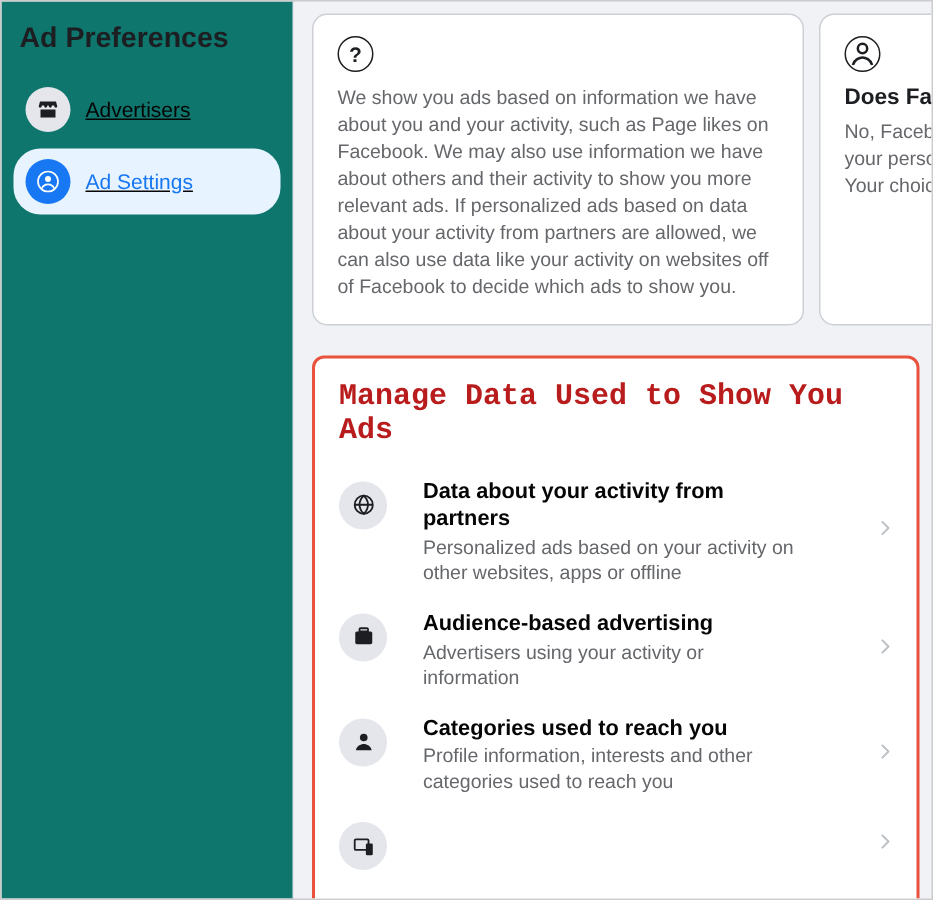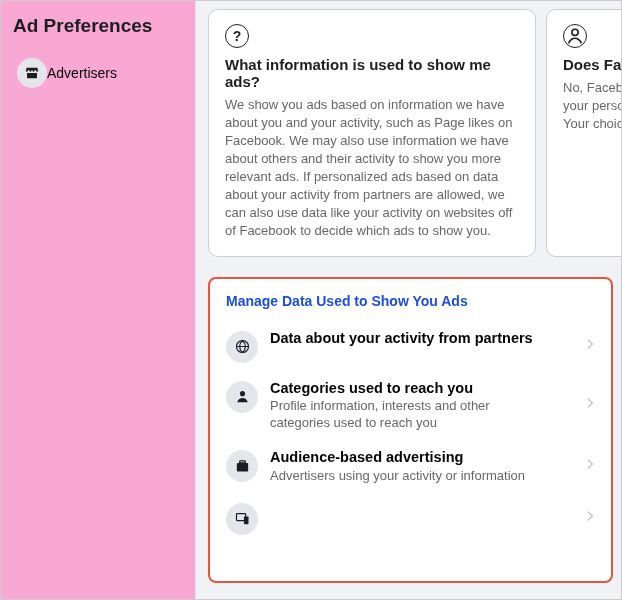--- a/index.html
+++ b/index.html
@@ -1,40 +1,40 @@
 <!DOCTYPE html>
 <html><head>
 <meta charset="utf-8">
 <style>
   * { box-sizing: border-box; }
   html, body { margin:0; padding:0; font-family: Helvetica, Arial, sans-serif; background:#f0f2f5; color:#050505; }
   .frame { width:622px; height:600px; overflow:hidden; position:relative; background:#f0f2f5; border:1px solid #ccc; }
-  .sidebar { position:absolute; left:0; top:0; width:195px; height:100%; background:#f9a8d4; border-right:1px solid #e4e6eb; padding:10px 8px 10px 8px; }
+  .sidebar { position:absolute; left:0; top:0; width:195px; height:100%; background:#0f766e; border-right:1px solid #e4e6eb; padding:10px 8px 10px 8px; }
   .main { position:absolute; left:195px; top:0; right:0; bottom:0; padding:8px 8px 8px 12px; overflow:hidden; }
   .page-title { font-size:19px; font-weight:700; margin:4px 4px 14px 4px; color:#1c1e21; }
-  .side-item { display:flex; align-items:center; padding:7px 8px; border-radius:18px; cursor:pointer; font-size:14px; margin-bottom:4px; }
+  .side-item { display:flex; align-items:center; gap:10px; padding:7px 8px; border-radius:18px; cursor:pointer; font-size:14px; margin-bottom:4px;text-decoration:underline; }
   .side-item.active { background:#e7f3ff; }
   .side-icon { width:30px; height:30px; border-radius:50%; display:flex; align-items:center; justify-content:center; flex-shrink:0; }
   .side-icon svg { width:16px; height:16px; }
   .side-icon.plain { background:#e4e6eb; color:#1c1e21; }
   .side-icon.active { background:#1877f2; color:#fff; }
   .side-label { font-weight:500; color:#050505; }
   .side-item.active .side-label { color:#1877f2; }
 
   .cards-row { display:flex; gap:10px; width:550px; }
   .info-card { background:#fff; border:1px solid #ccd0d5; border-radius:10px; padding:14px 16px 16px 16px; flex-shrink:0; position:relative; }
   .info-card.primary { width:328px; }
   .info-card.secondary { width:208px; }
   .card-icon { width:24px; height:24px; border:1.6px solid #1c1e21; border-radius:50%; display:flex; align-items:center; justify-content:center; font-weight:700; font-size:14px; color:#1c1e21; margin-bottom:8px; }
   .card-title { font-weight:600; font-size:15px; margin-bottom:6px; color:#1c1e21; }
   .card-body  { font-size:13px; color:#65676b; line-height:1.38; }
 
   .highlight-wrap { margin-top:20px; border:2px solid #e9533d; border-radius:8px; background:#fff; padding:14px 12px 12px 14px; }
-  .section-title { font-weight:600; font-size:14px; color:#1d4ed8; margin:0 0 12px 2px; }
-  .opt { display:flex; align-items:flex-start; gap:12px; padding:8px 2px; cursor:pointer; position:relative; }
+  .section-title { font-weight:600; font-size:20px; color:#b91c1c; margin:0 0 12px 2px;font-family:Liberation Mono, monospace; }
+  .opt { display:flex; align-items:flex-start; gap:24px; padding:8px 2px; cursor:pointer; position:relative; }
   .opt-icon { width:32px; height:32px; border-radius:50%; background:#e4e6eb; display:flex; align-items:center; justify-content:center; flex-shrink:0; margin-top:2px; }
   .opt-icon svg { width:17px; height:17px; color:#1c1e21; }
   .opt-texts { flex:1; min-width:0; padding-right:22px;}
   .opt-title { font-weight:600; font-size:14.5px; color:#050505; line-height:1.3; }
   .opt-desc  { font-size:13px; color:#65676b; line-height:1.3; margin-top:1px;}
   .opt-chevron { color:#bcc0c4; align-self:center; margin-left:4px; }
   .opt-chevron svg{ width:14px; height:14px; }
 
   .gap { height:26px; }
 </style>
@@ -49,28 +49,37 @@
     <div class="side-item">
       <span class="side-icon plain">
         <svg viewBox="0 0 24 24" fill="currentColor">
             <path d="M4 4h16l1.2 4.5c.2.9-.5 1.7-1.4 1.7-.7 0-1.3-.5-1.4-1.1L18 8h-2l-.3 1.1c-.1.6-.7 1.1-1.4 1.1s-1.3-.5-1.4-1.1L12.6 8h-1.2l-.3 1.1c-.1.6-.7 1.1-1.4 1.1s-1.3-.5-1.4-1.1L8 8H6l-.4 1.1c-.1.6-.7 1.1-1.4 1.1-.9 0-1.6-.8-1.4-1.7L4 4Zm.5 8h15V20h-15V12Z"></path>
           </svg>
       </span>
       <span class="side-label">Advertisers</span>
     </div>
 
 
+    <div class="side-item active">
+      <span class="side-icon active">
+        <svg viewBox="0 0 24 24" fill="currentColor">
+            <circle cx="12" cy="12" r="10" fill="none" stroke="currentColor" stroke-width="1.7"></circle>
+            <circle cx="12" cy="9.5" r="3"></circle>
+            <path d="M5.8 19c1.1-2.7 3.6-4.1 6.2-4.1s5.1 1.4 6.2 4.1" fill="none" stroke="currentColor" stroke-width="1.7"></path>
+          </svg>
+      </span>
+      <span class="side-label">Ad Settings</span>
+    </div>
   </aside>
 
   <main class="main">
 
     <div class="cards-row">
       <div class="info-card primary">
         <div class="card-icon">?</div>
-        <div class="card-title">What information is used to show me ads?</div>
         <div class="card-body">We show you ads based on information we have about you and your activity, such as Page likes on Facebook. We may also use information we have about others and their activity to show you more relevant ads. If personalized ads based on data about your activity from partners are allowed, we can also use data like your activity on websites off of Facebook to decide which ads to show you.</div>
       </div>
 
       <div class="info-card secondary">
         <div class="card-icon">
           <svg viewBox="0 0 24 24" fill="none" stroke="#1c1e21" stroke-width="1.8">
               <circle cx="12" cy="8" r="3.4"></circle>
               <path d="M5 20c1-4 5-5.5 7-5.5s6 1.5 7 5.5"></path>
             </svg>
         </div>
@@ -85,52 +94,53 @@
 
       <div class="opt">
         <span class="opt-icon">
           <svg viewBox="0 0 24 24" fill="none" stroke="currentColor" stroke-width="1.7">
               <circle cx="12" cy="12" r="8.5"></circle>
               <path d="M3.5 12h17M12 3.5c2.6 2.3 4 5.4 4 8.5s-1.4 6.2-4 8.5c-2.6-2.3-4-5.4-4-8.5s1.4-6.2 4-8.5Z"></path>
             </svg>
         </span>
         <div class="opt-texts">
           <div class="opt-title">Data about your activity from partners</div>
+          <div class="opt-desc">Personalized ads based on your activity on other websites, apps or offline</div>
+        </div>
+        <span class="opt-chevron"><svg viewBox="0 0 24 24" fill="none" stroke="currentColor" stroke-width="2.2" stroke-linecap="round" stroke-linejoin="round">
+              <polyline points="9 5 16 12 9 19"></polyline>
+            </svg></span>
+      </div>
+
+      <div class="opt">
+        <span class="opt-icon">
+          <svg viewBox="0 0 24 24" fill="currentColor">
+              <path d="M9 4h6a1 1 0 0 1 1 1v2H8V5a1 1 0 0 1 1-1Z" fill="none" stroke="currentColor" stroke-width="1.7"></path>
+              <rect x="4" y="7" width="16" height="12" rx="1.5"></rect>
+            </svg>
+        </span>
+        <div class="opt-texts">
+          <div class="opt-title">Audience-based advertising</div>
+          <div class="opt-desc">Advertisers using your activity or information</div>
         </div>
         <span class="opt-chevron"><svg viewBox="0 0 24 24" fill="none" stroke="currentColor" stroke-width="2.2" stroke-linecap="round" stroke-linejoin="round">
               <polyline points="9 5 16 12 9 19"></polyline>
             </svg></span>
       </div>
 
       <div class="opt">
         <span class="opt-icon">
           <svg viewBox="0 0 24 24" fill="currentColor">
               <circle cx="12" cy="8" r="3.6"></circle>
               <path d="M4.5 20c.8-4 4.4-6 7.5-6s6.7 2 7.5 6Z"></path>
             </svg>
         </span>
         <div class="opt-texts">
           <div class="opt-title">Categories used to reach you</div>
           <div class="opt-desc">Profile information, interests and other categories used to reach you</div>
-        </div>
-        <span class="opt-chevron"><svg viewBox="0 0 24 24" fill="none" stroke="currentColor" stroke-width="2.2" stroke-linecap="round" stroke-linejoin="round">
-              <polyline points="9 5 16 12 9 19"></polyline>
-            </svg></span>
-      </div>
-
-      <div class="opt">
-        <span class="opt-icon">
-          <svg viewBox="0 0 24 24" fill="currentColor">
-              <path d="M9 4h6a1 1 0 0 1 1 1v2H8V5a1 1 0 0 1 1-1Z" fill="none" stroke="currentColor" stroke-width="1.7"></path>
-              <rect x="4" y="7" width="16" height="12" rx="1.5"></rect>
-            </svg>
-        </span>
-        <div class="opt-texts">
-          <div class="opt-title">Audience-based advertising</div>
-          <div class="opt-desc">Advertisers using your activity or information</div>
         </div>
         <span class="opt-chevron"><svg viewBox="0 0 24 24" fill="none" stroke="currentColor" stroke-width="2.2" stroke-linecap="round" stroke-linejoin="round">
               <polyline points="9 5 16 12 9 19"></polyline>
             </svg></span>
       </div>
 
       <div class="opt">
         <span class="opt-icon">
           <svg viewBox="0 0 24 24" fill="currentColor">
               <rect x="3.5" y="5" width="13" height="10" rx="1.2" fill="none" stroke="currentColor" stroke-width="1.7"></rect>

